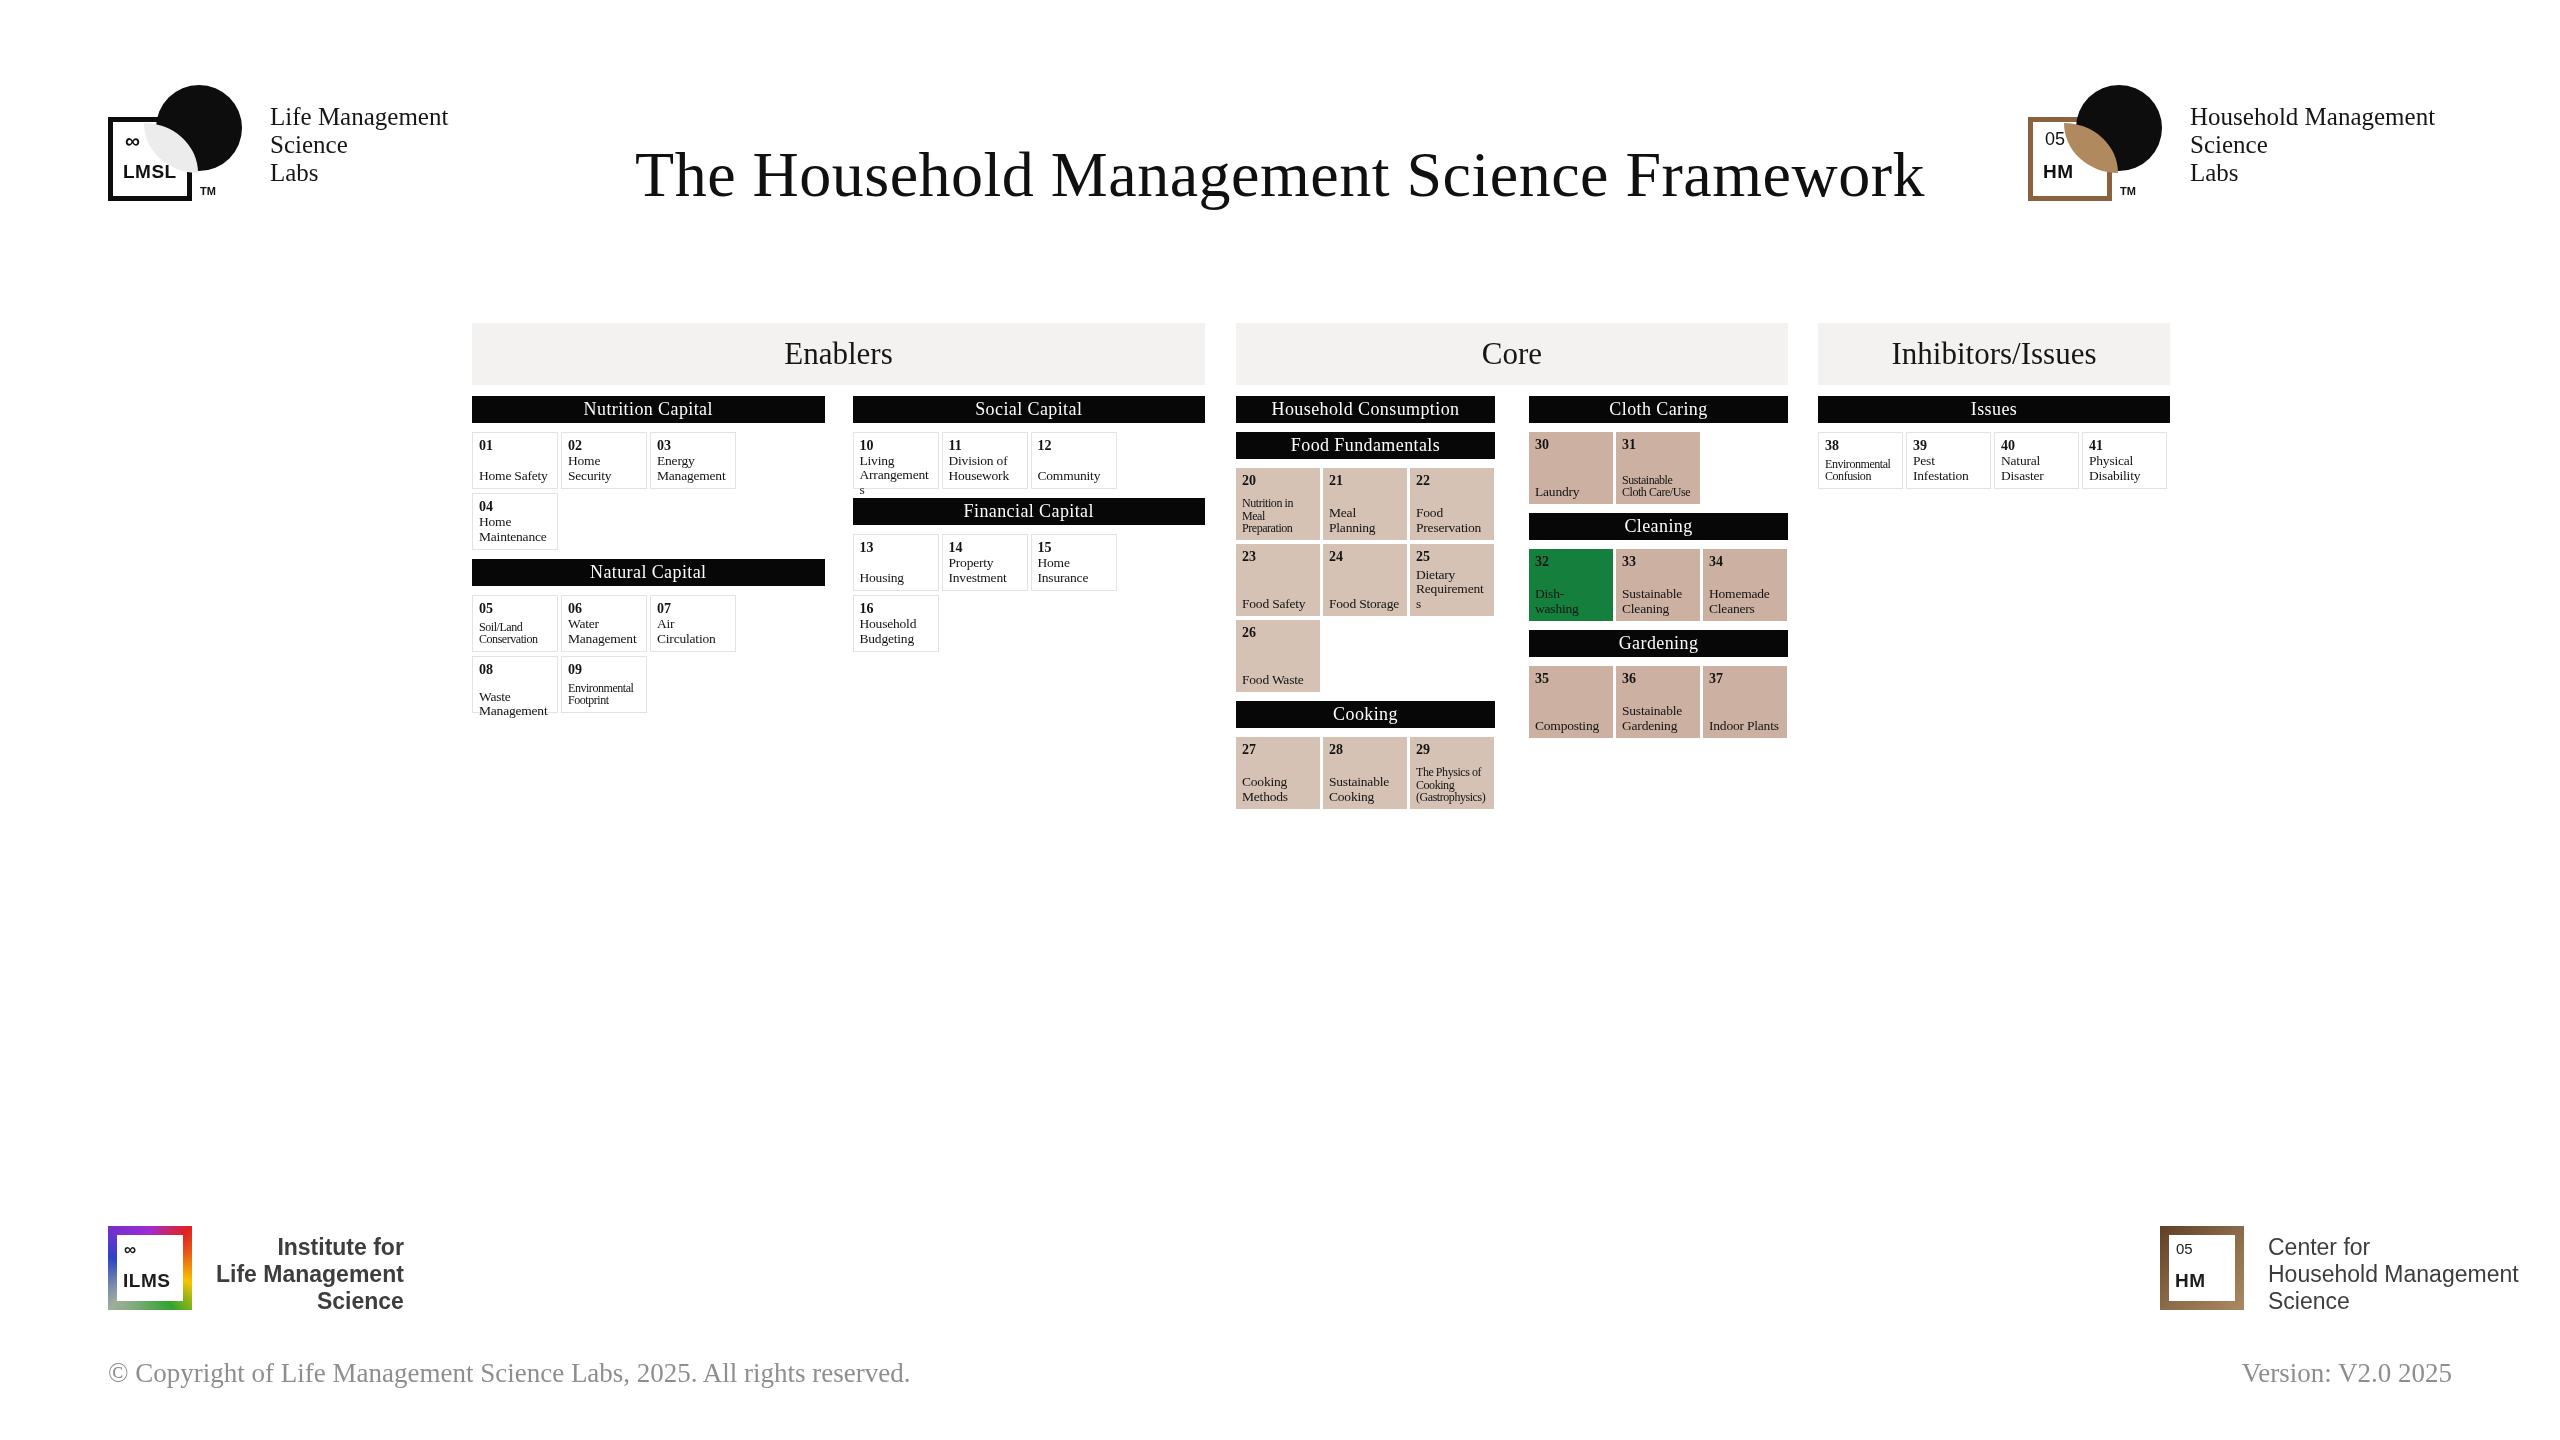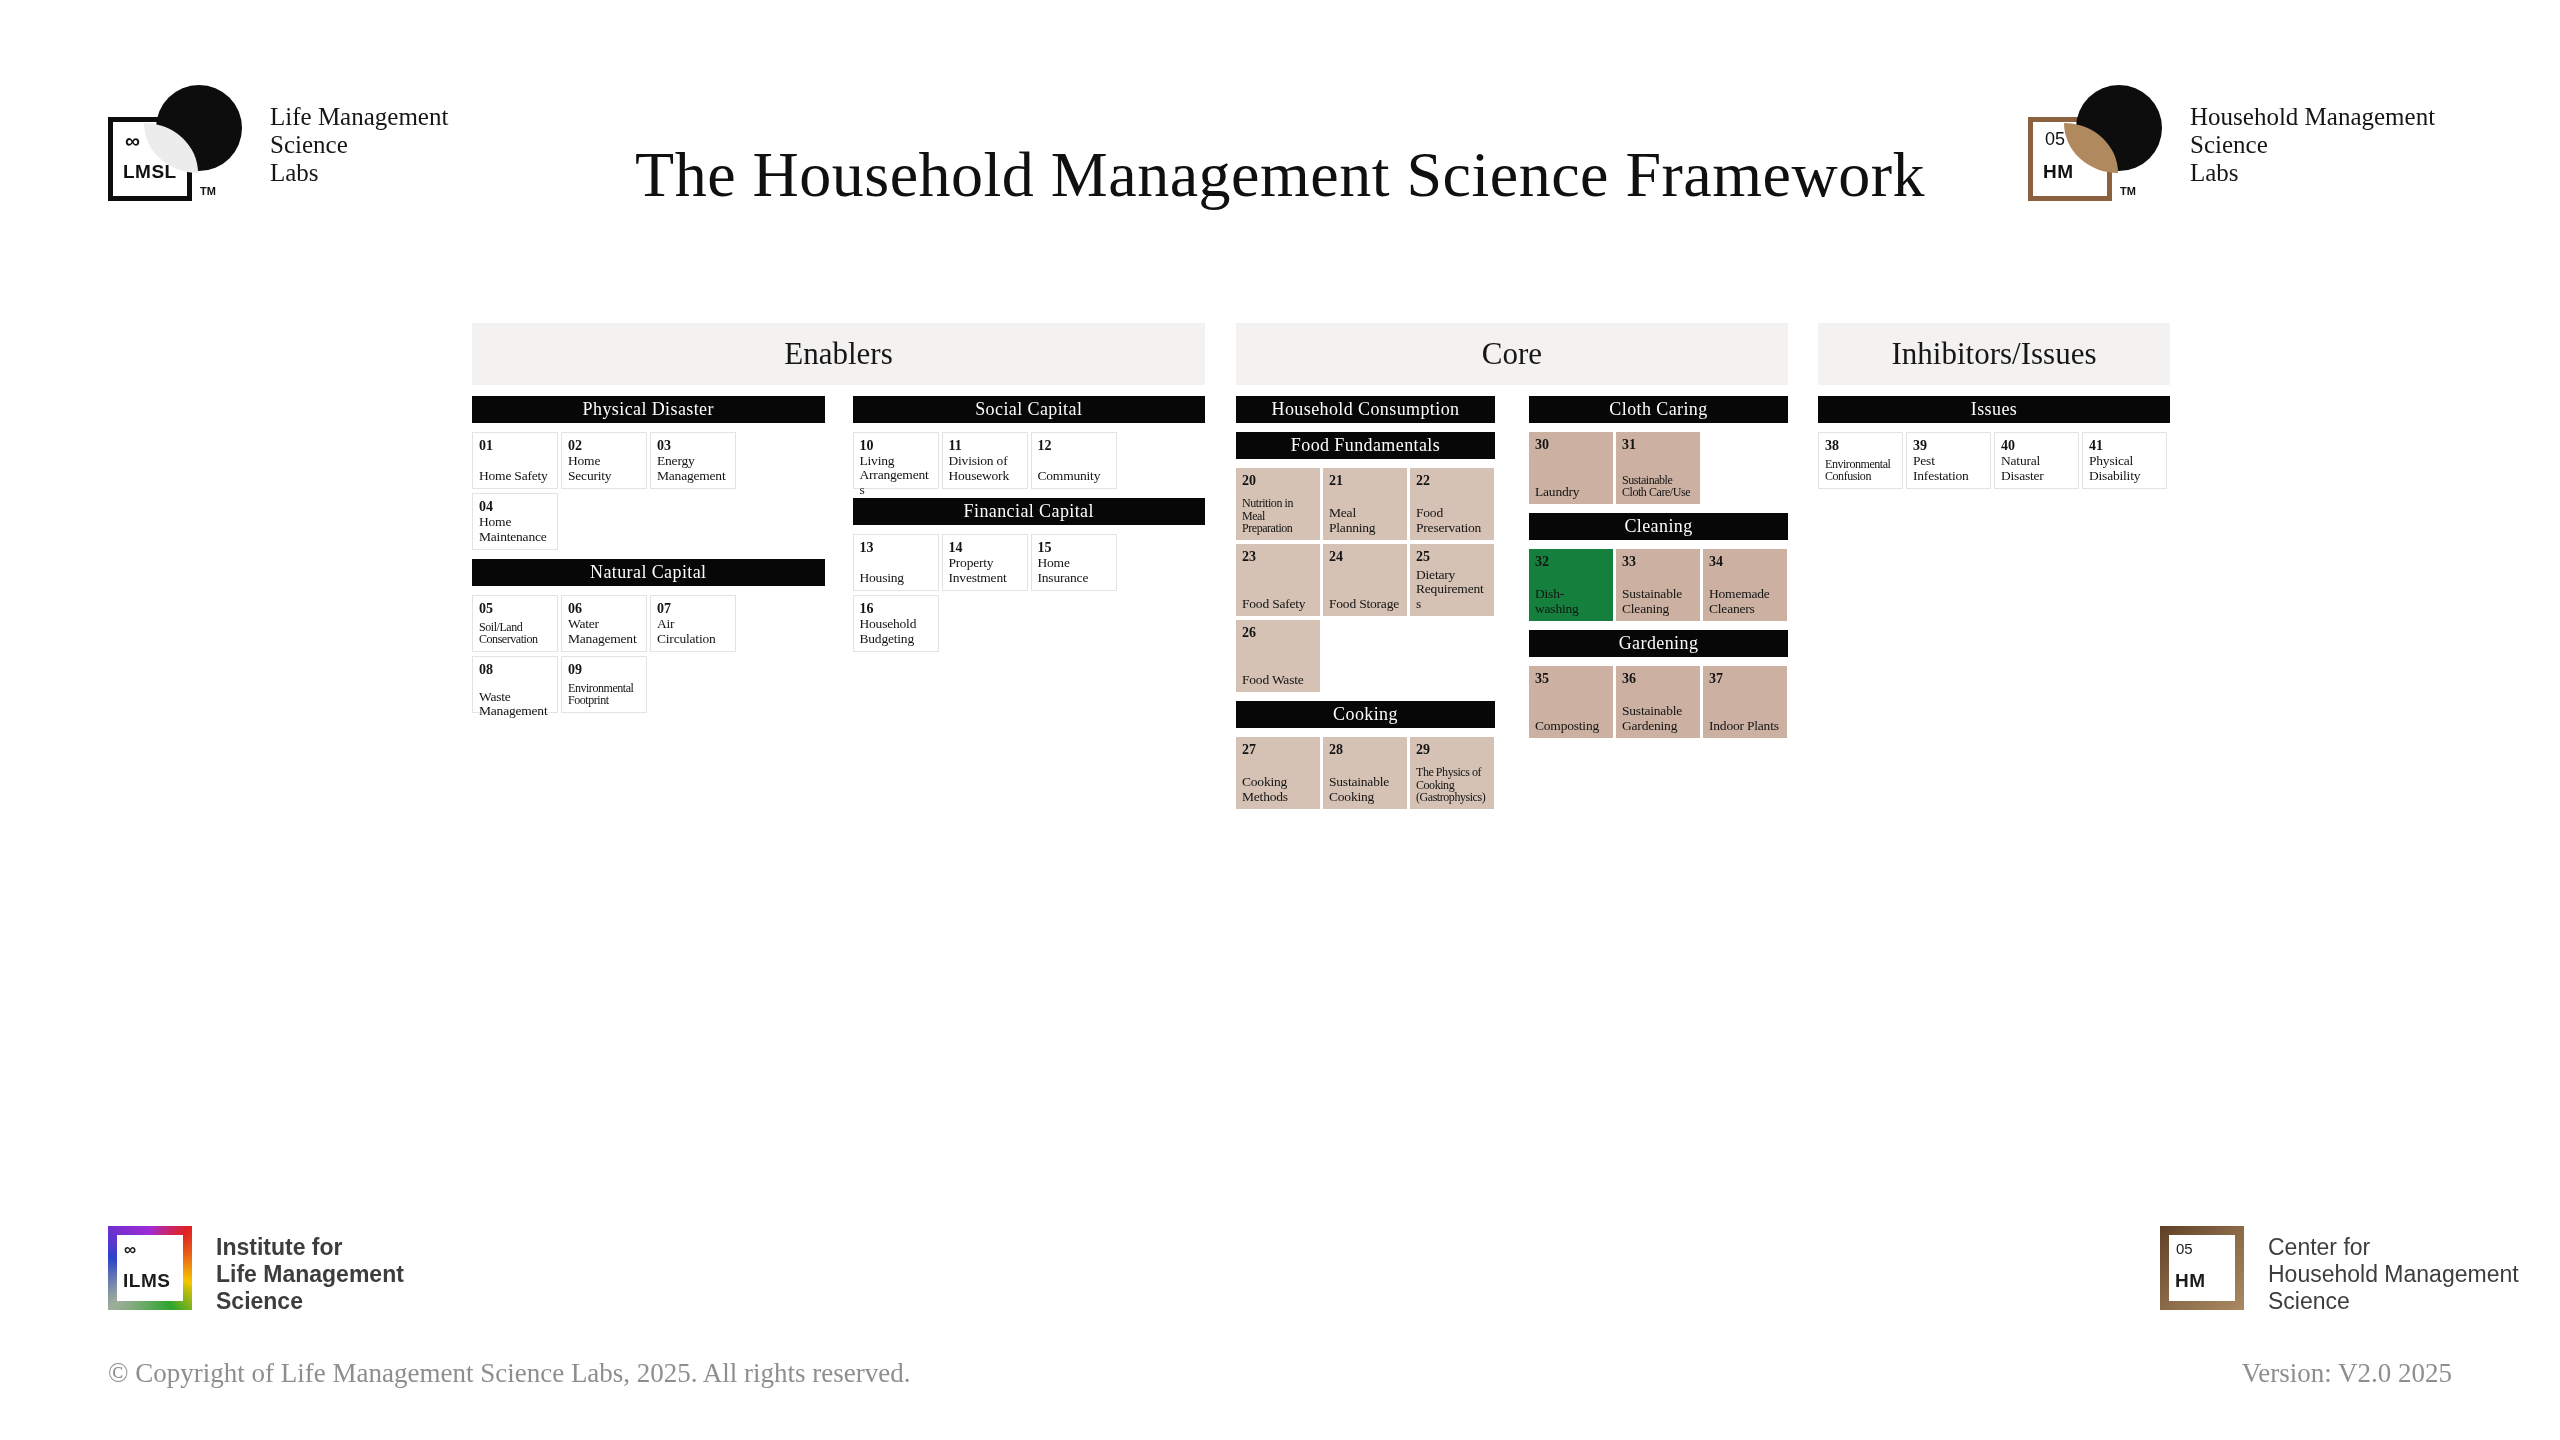--- a/index.html
+++ b/index.html
@@ -52,21 +52,21 @@
   #footer-right{left:2160px;top:1226px;}
   .fbadge{position:relative;width:84px;height:84px;flex:0 0 auto;}
   .fbadge .fill{position:absolute;inset:0;}
   .fbadge .inner{position:absolute;inset:9px;background:#fff;}
   .rainbow{background:conic-gradient(from 0deg,#a12bd4 0deg,#e02222 45deg,#f7c500 110deg,#2ea52e 150deg,#9fae9b 225deg,#2a43c8 285deg,#7b2fd0 320deg,#a12bd4 360deg);}
   .brown-grad{background:linear-gradient(135deg,#5f4026,#8a6a48,#a98a63);}
   .fbadge .sym{position:absolute;left:16px;top:14px;font-weight:bold;font-size:17px;color:#1c1c1c;}
   .fbadge .sym.thin{font-weight:normal;font-size:15px;}
   .fbadge .abbr{position:absolute;left:15px;top:44px;font-weight:bold;font-size:19px;letter-spacing:.5px;color:#1c1c1c;}
   .footer-brand .ftext{margin-left:24px;padding-top:8px;font-size:23px;line-height:27px;color:#3d3d3d;}
-  .ftext.bold{font-weight:bold;}
+  .ftext.bold{font-weight:bold;text-align:right;}
   .legal{position:absolute;top:1358px;font-size:27px;color:#8e8e8e;}
   #copyright{left:108px;}
   #version{right:108px;text-align:right;}
 </style>
 </head>
 <body>
 
 <div class="brand" style="left:108px;top:85px;">
   <div class="brand-badge">
     <div class="badge-square"></div>
@@ -100,21 +100,21 @@
     <div>Labs</div>
   </div>
 </div>
 
 <div class="columns" id="columns-root">
     <div class="column" id="col-enablers">
       <div class="col-header">Enablers</div>
       <div class="subcols">
         <div class="subcol">
           <div class="group">
-            <div class="group-bar">Physical Disaster</div>
+            <div class="group-bar">Nutrition Capital</div>
             <div class="cells">
               <div class="cell" style="background: rgb(255, 255, 255); border: 1px solid rgb(228, 227, 226);">
                 <span class="num">01</span>
                 <span class="label">Home Safety</span>
               </div>
               <div class="cell" style="background: rgb(255, 255, 255); border: 1px solid rgb(228, 227, 226);">
                 <span class="num">02</span>
                 <span class="label">Home Security</span>
               </div>
               <div class="cell" style="background: rgb(255, 255, 255); border: 1px solid rgb(228, 227, 226);">

